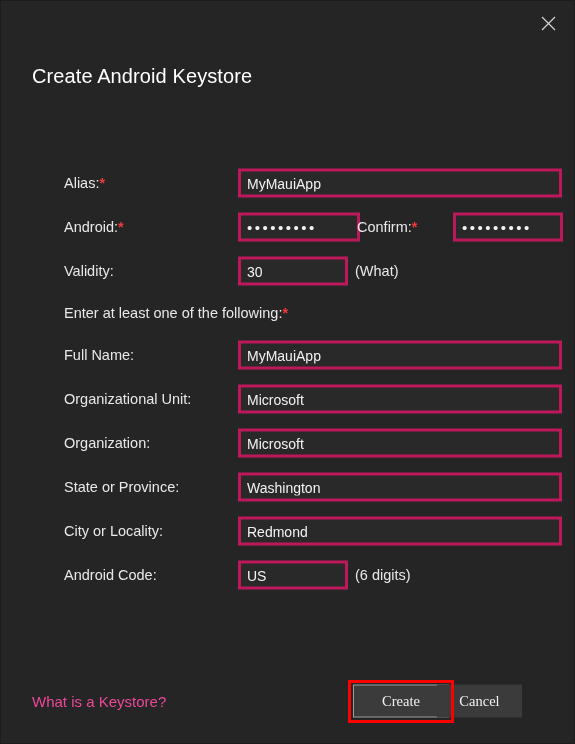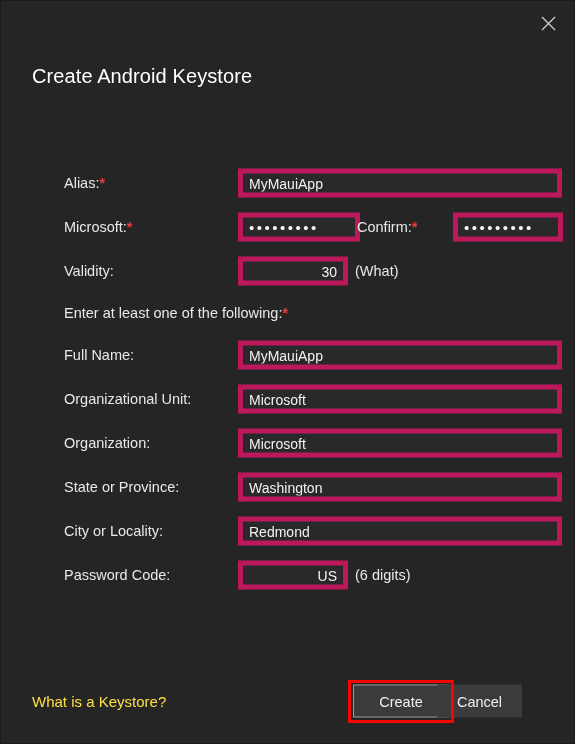--- a/index.html
+++ b/index.html
@@ -86,29 +86,29 @@
     vertical-align: baseline;
   }
   .field {
     position: absolute;
     top: 50%;
     transform: translateY(-50%);
     left: 205px;
     height: 29px;
     box-sizing: border-box;
     background: #292929;
-    border: 5px solid #be185d;
+    border: 3px solid #be185d;
     color: #f2f2f2;
     font-family: "Liberation Sans", sans-serif;
     font-size: 14px;
     padding: 0 6px;
     outline: none;
   }
   .field.wide  { width: 324px; }
-  .field.short { width: 110px; text-align: right; }
+  .field.short { width: 110px; }
   .field.pwd   {
     width: 122px;
     letter-spacing: 2.5px;
     font-size: 15px;
   }
   .field.confirm-box {
     left: 420px;
     width: 110px;
     letter-spacing: 2.5px;
     font-size: 15px;
@@ -144,33 +144,33 @@
     position: absolute;
     left: 0; right: 0;
     bottom: 22px;
     height: 40px;
   }
   .help-link {
     position: absolute;
     left: 31px;
     top: 50%;
     transform: translateY(-50%);
-    color: #fde047;
+    color: #ec4899;
     font-size: 15px;
     text-decoration: none;
     cursor: pointer;
   }
   .btn {
     position: absolute;
     top: 50%;
     transform: translateY(-50%);
     height: 33px;
     background: #3b3b3b;
     color: #f0f0f0;
-    font-family: Liberation Sans, sans-serif;
+    font-family: Liberation Serif, serif;
     font-size: 14.5px;
     border: 1px solid transparent;
     cursor: pointer;
     padding: 0;
   }
   .btn-create {
     left: 352px;
     width: 96px;
     border: 1px solid #9a9a9a;
   }
@@ -208,21 +208,21 @@
   <h1 class="page-title">Create Android Keystore</h1>
 
   <div class="form">
 
     <div class="row">
       <span class="row-label"><span>Alias:</span><span class="req">*</span></span>
       <input class="field wide" type="text" value="MyMauiApp" style="">
     </div>
 
     <div class="row">
-      <span class="row-label"><span>Microsoft:</span><span class="req">*</span></span>
+      <span class="row-label"><span>Android:</span><span class="req">*</span></span>
       <input class="field pwd" type="text" value="•••••••••" style="">
       <span class="inline-label confirm"><span>Confirm:</span><span class="req">*</span></span>
       <input class="field confirm-box" type="text" value="•••••••••" style="">
     </div>
 
     <div class="row">
       <span class="row-label">Validity:</span>
       <input class="field short" type="text" value="30" style="">
       <span class="inline-label years">(What)</span>
     </div>
@@ -250,21 +250,21 @@
       <span class="row-label">State or Province:</span>
       <input class="field wide" type="text" value="Washington" style="">
     </div>
 
     <div class="row">
       <span class="row-label">City or Locality:</span>
       <input class="field wide" type="text" value="Redmond" style="">
     </div>
 
     <div class="row">
-      <span class="row-label">Password Code:</span>
+      <span class="row-label">Android Code:</span>
       <input class="field short" type="text" value="US" style="">
       <span class="inline-label digits">(6 digits)</span>
     </div>
 
   </div>
 
   <div class="footer">
     <a class="help-link">What is a Keystore?</a>
     <button class="btn btn-create">Create</button>
     <button class="btn btn-cancel">Cancel</button>

